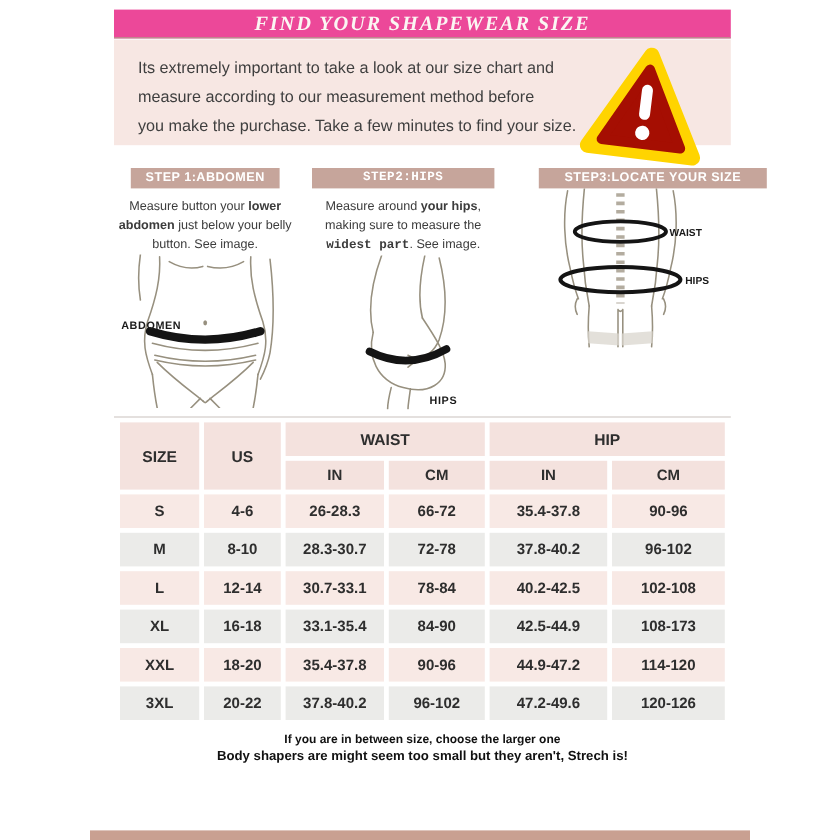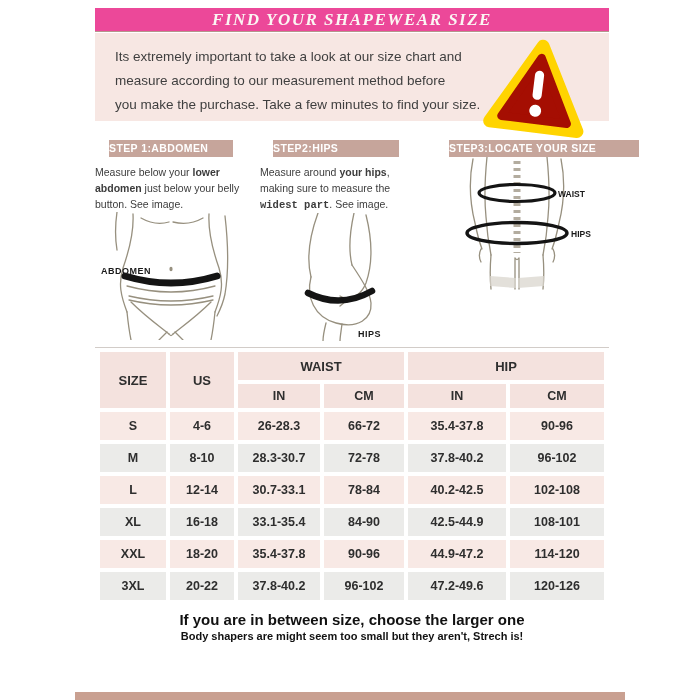--- a/index.html
+++ b/index.html
@@ -21,27 +21,27 @@
   
   .intro-box {
     position:relative; margin-top:1px; height:88px; background:#f7e7e3;
     padding:12px 12px 0 20px;
   }
   .intro-line { display:block; font-size:13.5px; line-height:24px; color:#3f3f3f; }
   .warning { position:absolute; top:3px; right:16px; width:110px; height:104px; transform:rotate(7deg); z-index:2; }
 
   
   .steps-row { margin-top:19px; display:flex; justify-content:space-between; }
-  .step { }
+  .step { text-align:center; }
   .step-1 { width:152px; } .step-2 { width:152px; } .step-3 { width:184px; }
   .step-bar {
     margin:0 auto; height:17px; line-height:17px; background:#c6a59b;
     color:#ffffff; font-weight:bold; font-size:10.5px; letter-spacing:0.4px;
   }
-  .step-1 .step-bar { width:124px; } .step-2 .step-bar { width:126px; } .step-3 .step-bar { width:190px;margin-left:24px; }
+  .step-1 .step-bar { width:124px; } .step-2 .step-bar { width:152px;font-family:Liberation Mono, monospace; } .step-3 .step-bar { width:190px;margin-left:24px; }
   .step-desc { margin-top:7px; font-size:10.5px; line-height:16px; color:#3c3c3c; min-height:48px; }
   .figure { display:block; margin:0 auto; }
   svg text { font-family:"Liberation Sans", sans-serif; font-weight:bold; fill:#1a1a1a; }
   .sketch { stroke:#97907f; stroke-width:1.3; fill:none; stroke-linecap:round; }
   .band { stroke:#141414; fill:none; stroke-linecap:round; }
 
   .divider { border-top:1px solid #d2ccc8; margin-top:6px; }
 
   
   .chart-bar {
@@ -55,21 +55,21 @@
     text-align:center; vertical-align:middle; font-weight:bold; color:#2e2e2e;
   }
   .size-table th { background:#f4e2de; font-size:13px; }
   .size-table tr.hdr-group th { height:28px; }
   .size-table tr.hdr-sub th { height:24px; font-size:12.5px; }
   .size-table td { height:28px; font-size:12.5px; }
   tr.row-pink td { background:#f8e9e5; }
   tr.row-gray td { background:#ebebe9; }
 
   .footer-note { text-align:center; font-weight:bold; color:#111; }
-  .footer-1 { margin-top:7px; font-size:15px; }
+  .footer-1 { margin-top:7px; font-size:10px; }
   .footer-2 { margin-top:2px; font-size:11px; }
 
   .bottom-strip { position:absolute; left:75px; right:75px; bottom:0; height:8px; background:#c9a091; }
 </style>
 </head>
 <body>
 
 <div class="page">
   <div class="content">
 
@@ -84,21 +84,21 @@
         <path d="M60 23 L96 91 L24 91 Z" fill="#a50e02" stroke="#a50e02" stroke-width="9" stroke-linejoin="round"></path>
         <rect x="55" y="37" width="10" height="32" rx="5" fill="#ffffff"></rect>
         <circle cx="60" cy="81" r="6.5" fill="#ffffff"></circle>
       </svg>
     </div>
 
     <div class="steps-row">
 
       <div class="step step-1">
         <div class="step-bar">STEP 1:ABDOMEN</div>
-        <p class="step-desc"><span>Measure below your </span><span style="font-weight: bold;">lower abdomen</span><span> just below your belly button. See image.</span></p>
+        <p class="step-desc"><span>Measure button your </span><span style="font-weight: bold;">lower abdomen</span><span> just below your belly button. See image.</span></p>
         <svg class="figure" width="140" height="128" viewBox="0 0 140 128">
           <path class="sketch" d="M40,6 Q54,14 68,10 M72,10 Q88,14 102,6"></path>
           <path class="sketch" d="M16,0 C14,14 14,26 16,38"></path>
           <path class="sketch" d="M32,2 C33,20 29,36 22,56 C17,72 20,84 26,100"></path>
           <path class="sketch" d="M108,2 C107,20 111,36 118,56 C123,72 120,84 114,100"></path>
           <path class="sketch" d="M124,4 C127,30 128,58 124,82 C122,92 119,98 116,104"></path>
           <ellipse cx="70" cy="57" rx="1.6" ry="2.2" fill="#97907f"></ellipse>
           <path class="band" d="M24,64 Q70,78 116,64" stroke-width="7"></path>
           <path class="sketch" d="M26,74 Q70,86 114,74"></path>
           <path class="sketch" d="M28,84 Q70,94 112,84 M28,88 Q70,98 112,88"></path>
@@ -192,21 +192,21 @@
         <td>78-84</td>
         <td>40.2-42.5</td>
         <td>102-108</td>
       </tr>
       <tr class="row-gray">
         <td>XL</td>
         <td>16-18</td>
         <td>33.1-35.4</td>
         <td>84-90</td>
         <td>42.5-44.9</td>
-        <td>108-101</td>
+        <td>108-173</td>
       </tr>
       <tr class="row-pink">
         <td>XXL</td>
         <td>18-20</td>
         <td>35.4-37.8</td>
         <td>90-96</td>
         <td>44.9-47.2</td>
         <td>114-120</td>
       </tr>
       <tr class="row-gray">

